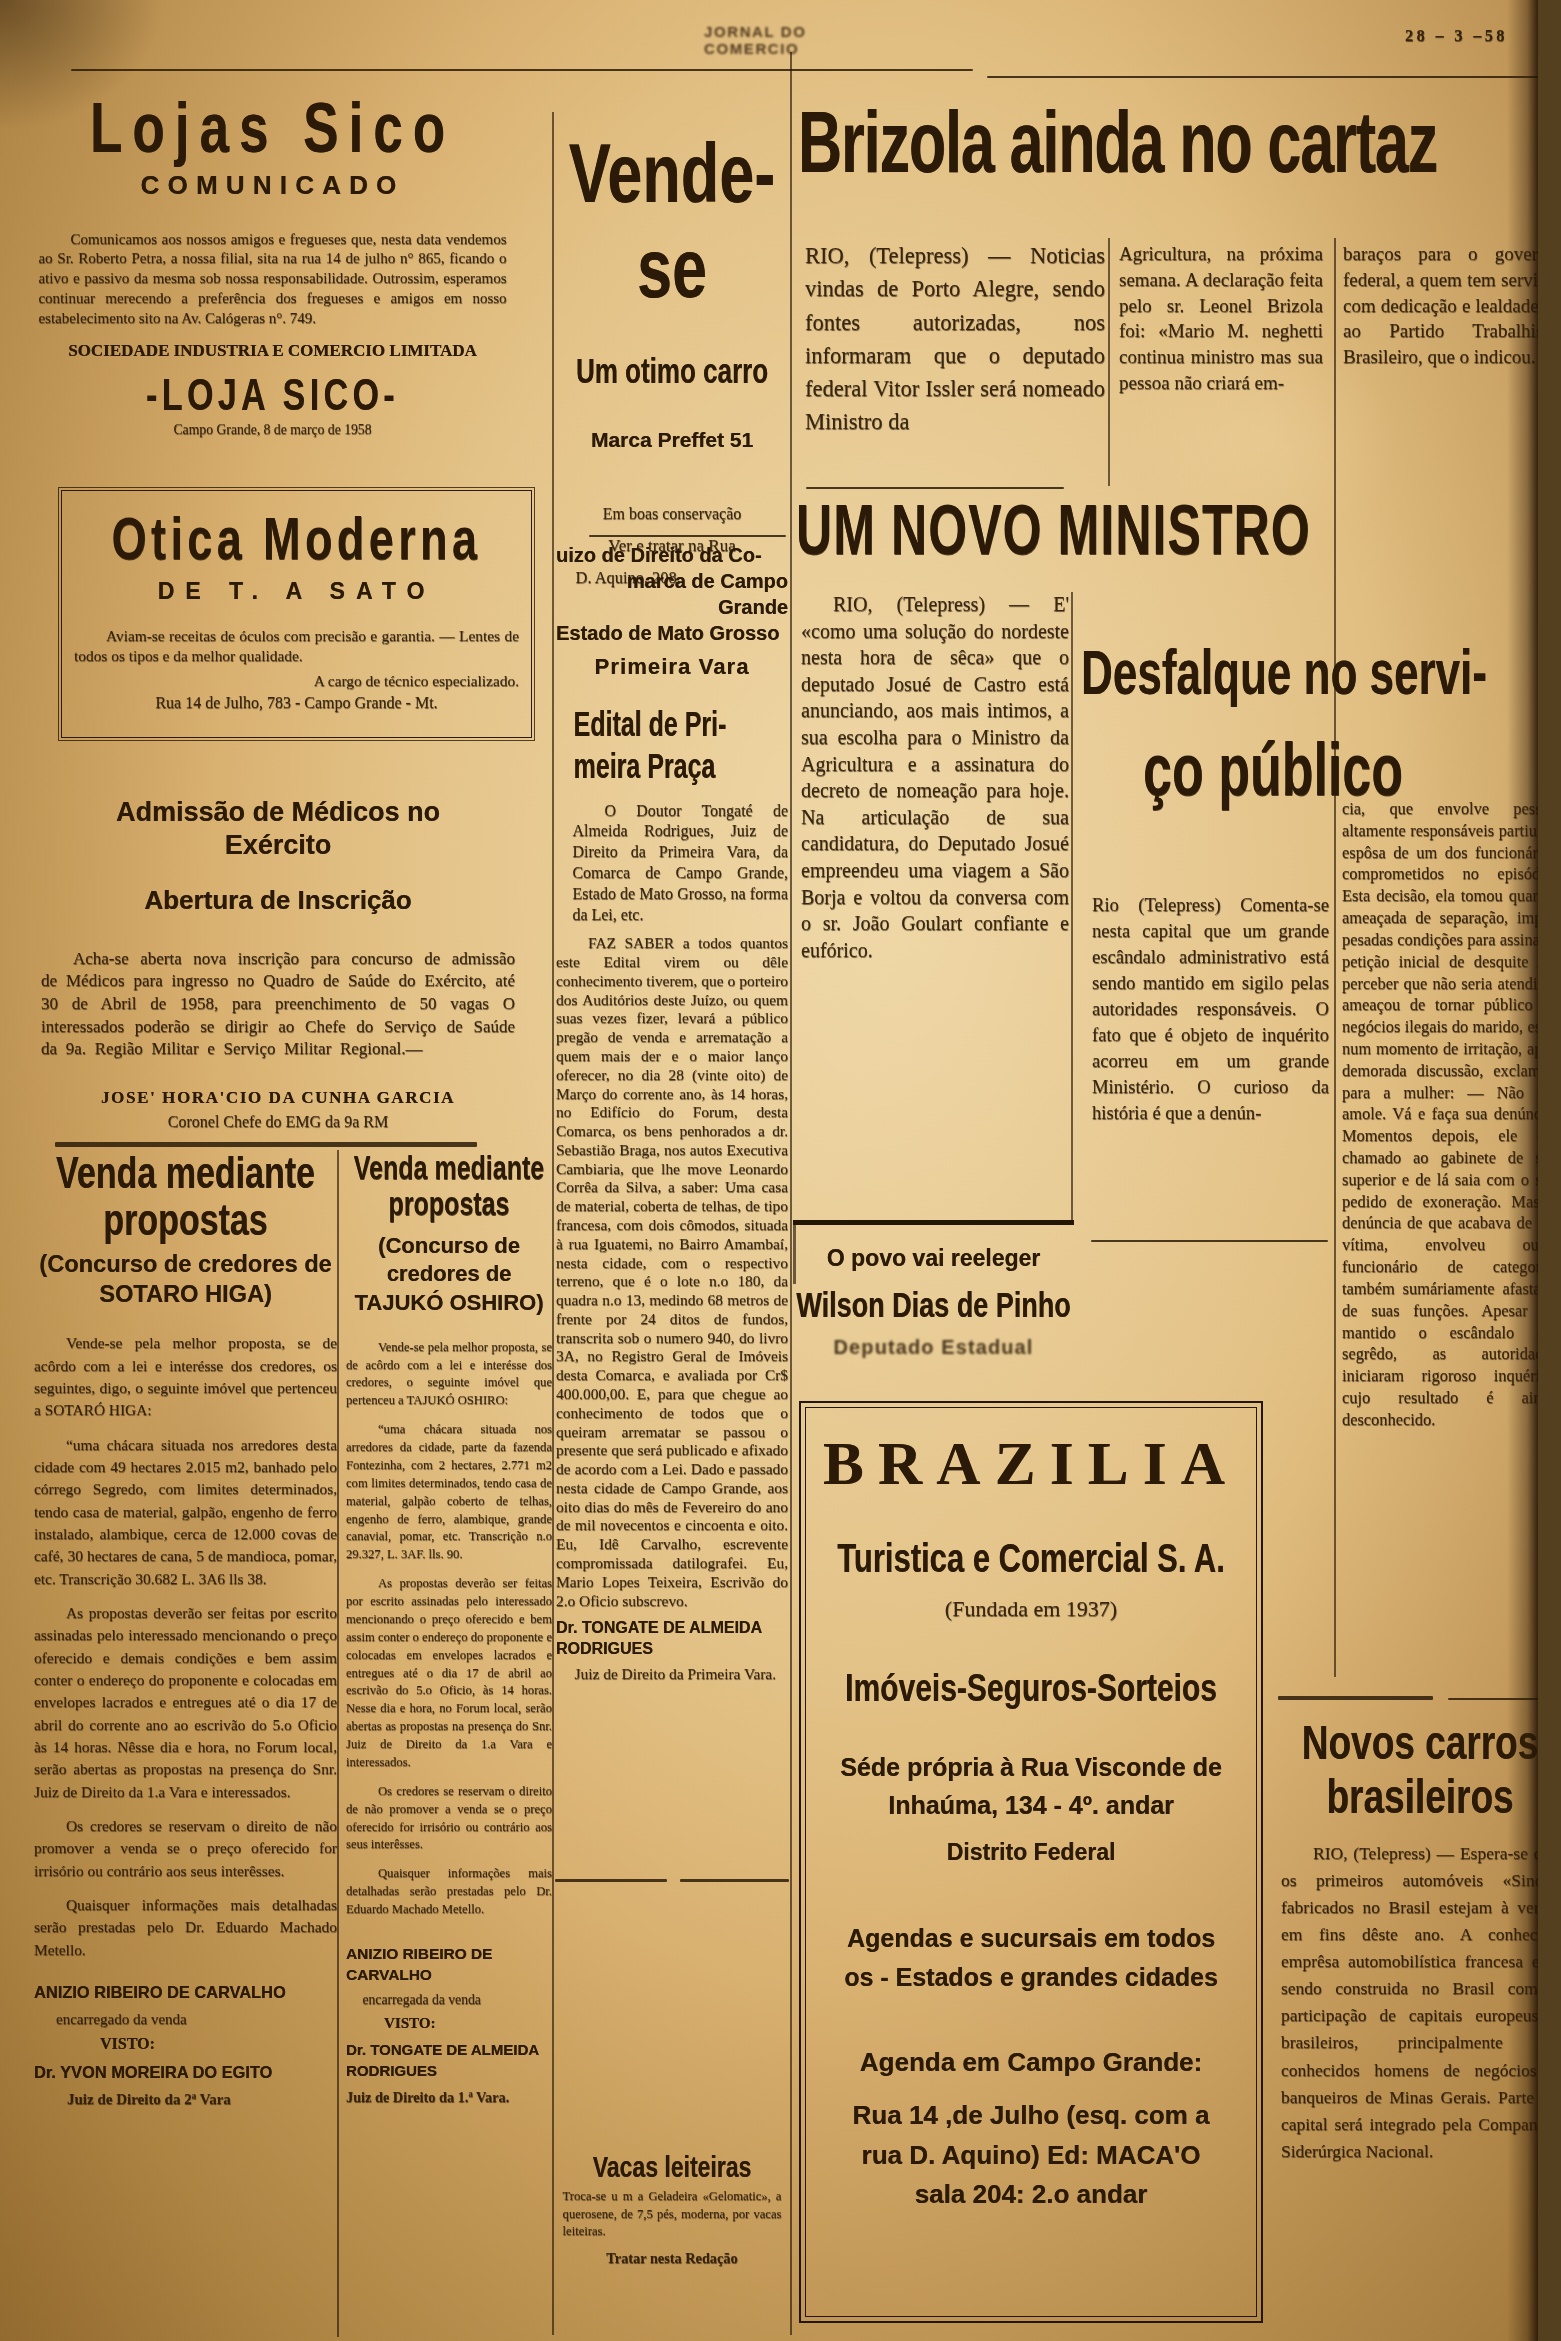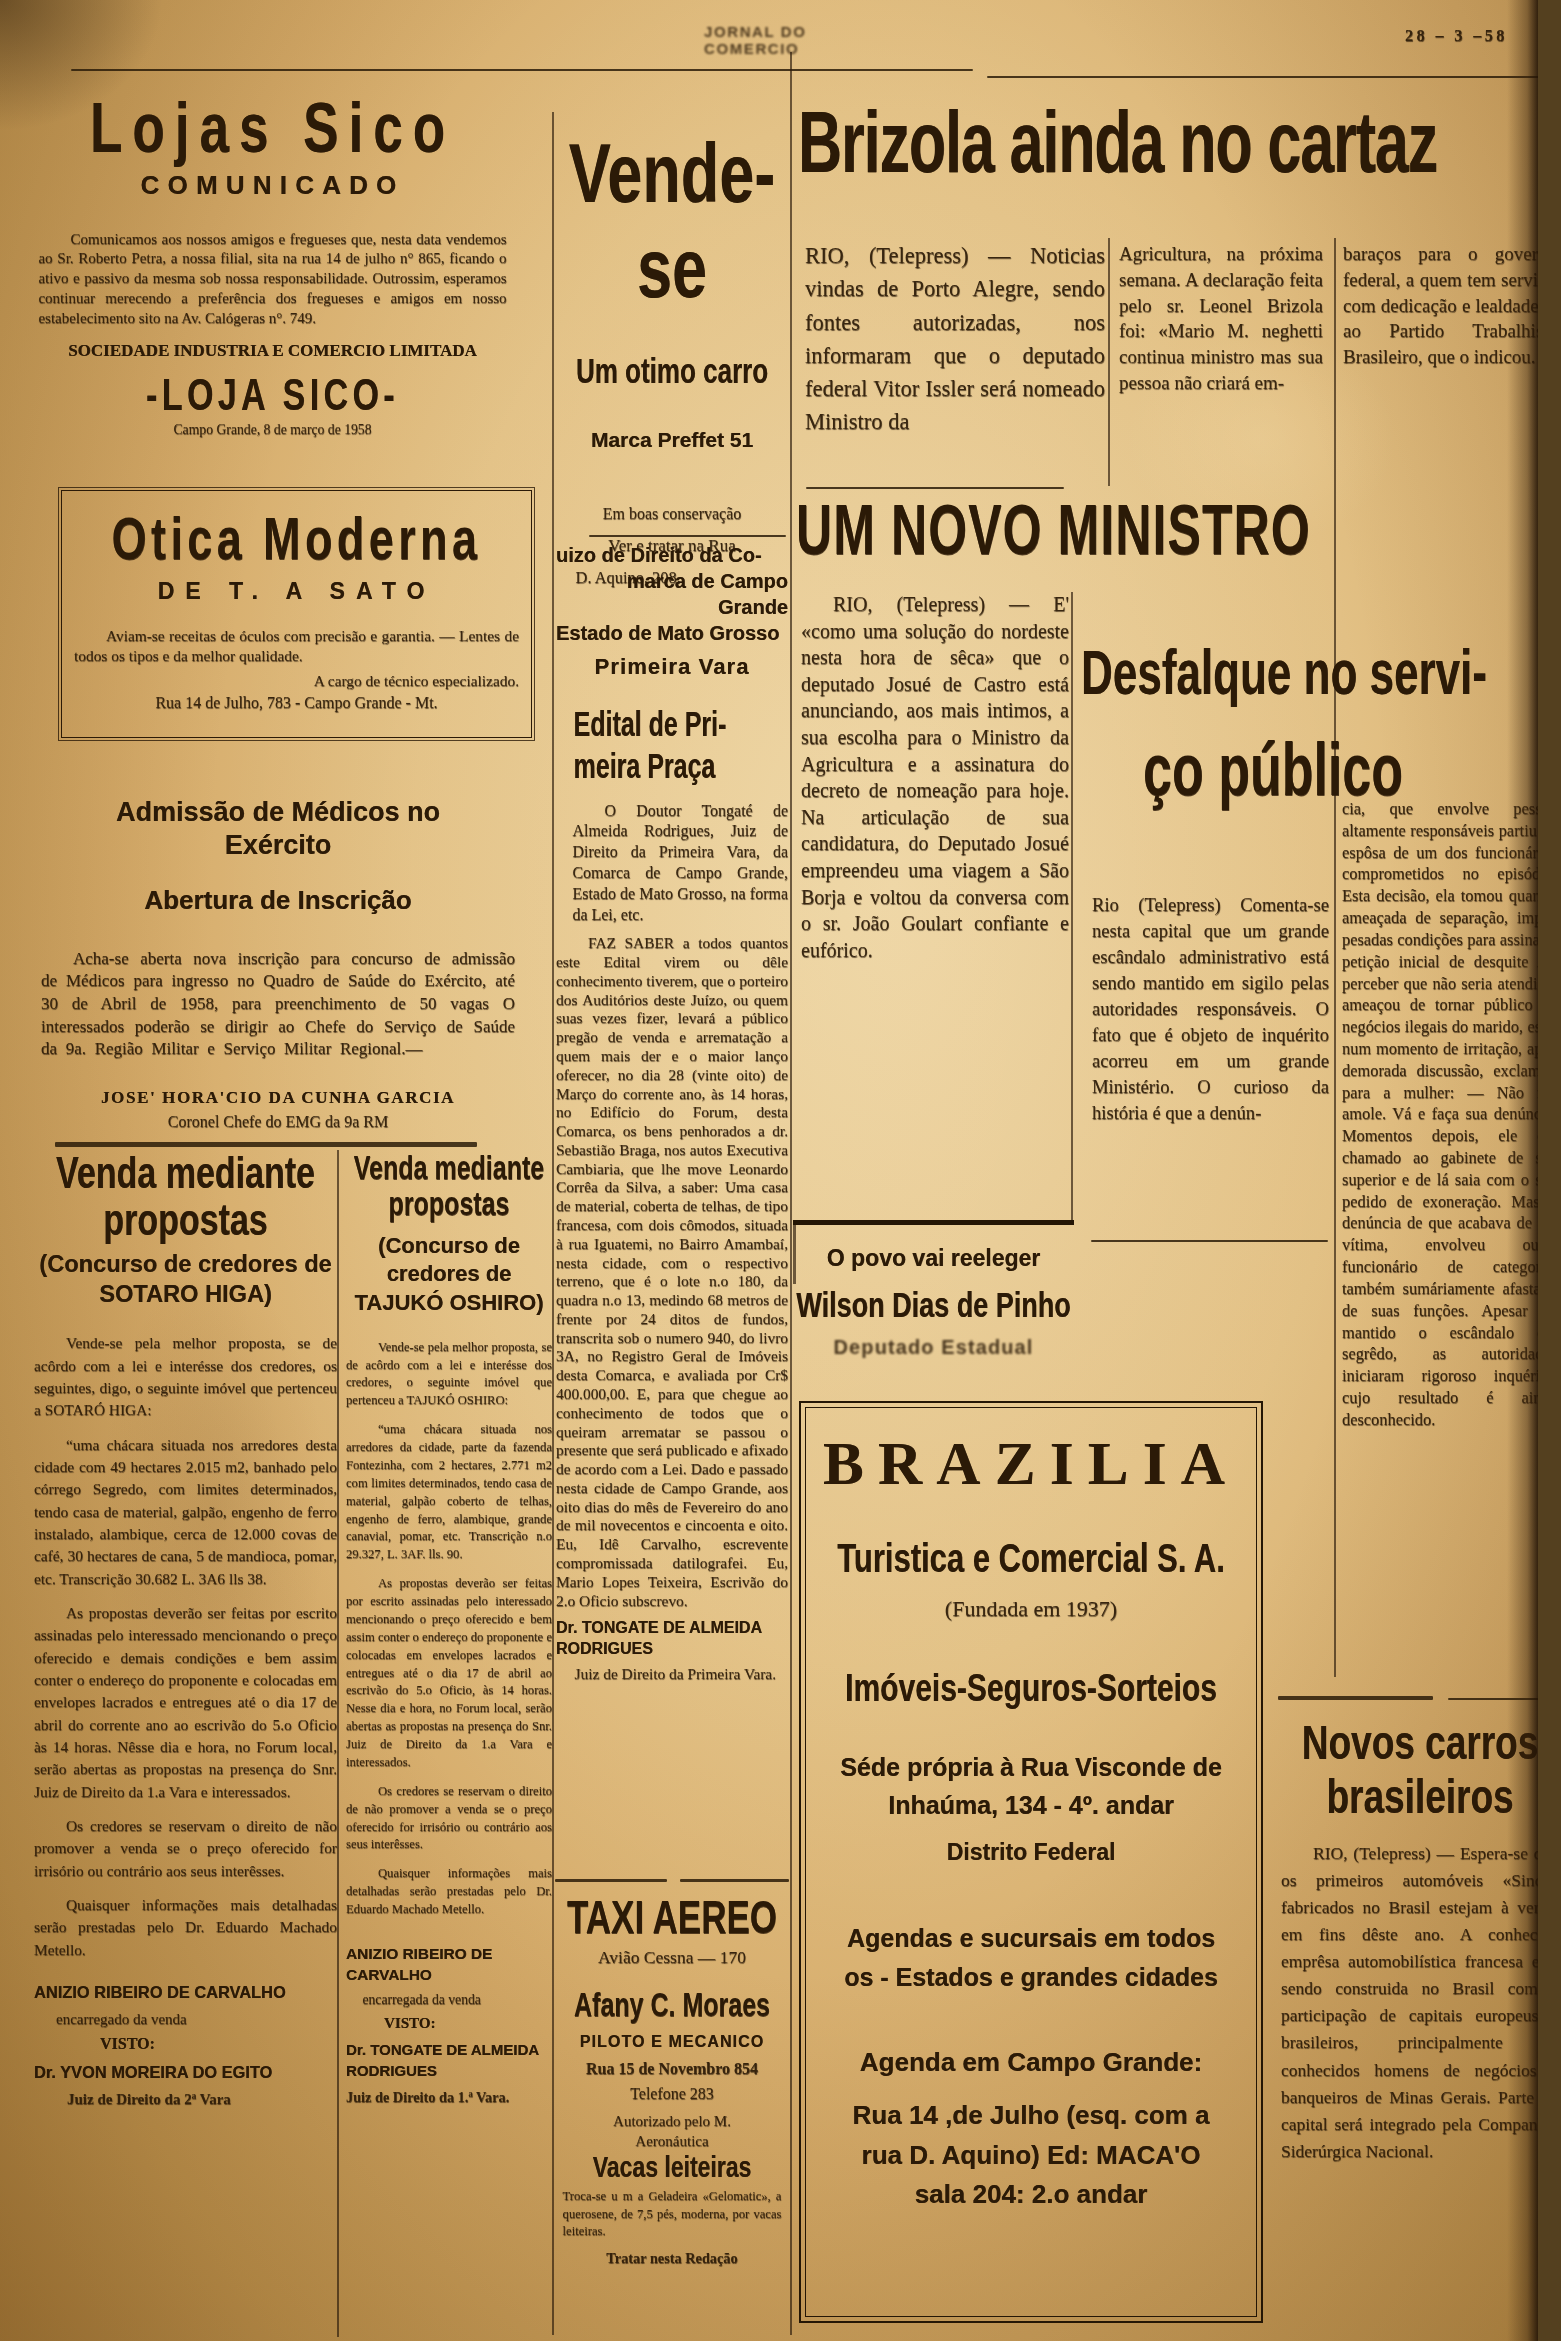--- a/index.html
+++ b/index.html
@@ -207,33 +207,20 @@
       <div class="sans b ctr ink" style="font-size:26px;margin-top:50px;">Agenda em Campo Grande:</div>
       <div class="sans b ctr ink" style="font-size:26px;margin-top:22px;">Rua 14 ,de Julho (esq. com a</div>
       <div class="sans b ctr ink" style="font-size:26px;margin-top:8.8px;">rua D. Aquino) Ed: MACA'O</div>
       <div class="sans b ctr ink" style="font-size:26px;margin-top:8.8px;">sala 204: 2.o andar</div>
     </div>
   </section>
 
   <div class="hrule" style="left:555px;top:1879px;width:112px;height:2.7px;"></div>
   <div class="hrule" style="left:680px;top:1879px;width:109px;height:2.7px;"></div>
 
-  <section class="abs" style="left:556px;top:1891px;width:232px;">
-    <div class="sans b ctr ink" style="font-size:35px;">
-        <span class="tall">TAXI AEREO</span>
-      </div>
-    <div class="ctr ink2" style="font-size:17.5px;margin-top:16.4px;">Avião Cessna — 170</div>
-    <div class="sans b ctr ink" style="font-size:25px;margin-top:17.5px;">
-        <span class="tall">Afany C. Moraes</span>
-      </div>
-    <div class="sans b ctr ink" style="font-size:16px;letter-spacing:1.1px;margin-top:18.6px;">PILOTO E MECANICO</div>
-    <div class="ctr ink2 b" style="font-size:16px;margin-top:8.8px;">Rua 15 de Novembro 854</div>
-    <div class="ctr ink2" style="font-size:16px;margin-top:6.6px;">Telefone 283</div>
-    <div class="ctr ink2" style="font-size:15px;line-height:1.35;margin-top:7.7px;padding:0 31px;">Autorizado pelo M. Aeronáutica</div>
-  </section>
   <section class="abs" style="left:556px;top:2149px;width:232px;">
     <div class="sans b ctr ink" style="font-size:23px;">
         <span class="tall">Vacas leiteiras</span>
       </div>
     <div class="jst ink2" style="font-size:12.6px;line-height:1.4;margin-top:12px;padding:0 6.6px;filter:blur(0.5px);">Troca-se u m a Geladeira «Gelomatic», a querosene, de 7,5 pés, moderna, por vacas leiteiras.</div>
     <div class="b ctr ink2" style="font-size:14.3px;margin-top:8.8px;filter:blur(0.5px);">Tratar nesta Redação</div>
   </section>
 
   <div class="hrule" style="left:1278px;top:1696px;width:155px;height:3.8px;"></div>
   <div class="hrule" style="left:1448px;top:1698px;width:111px;height:2.2px;"></div>

